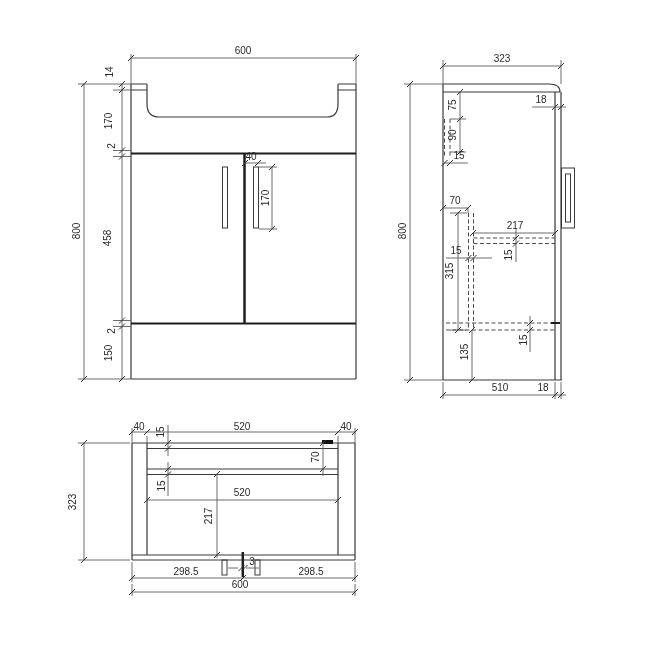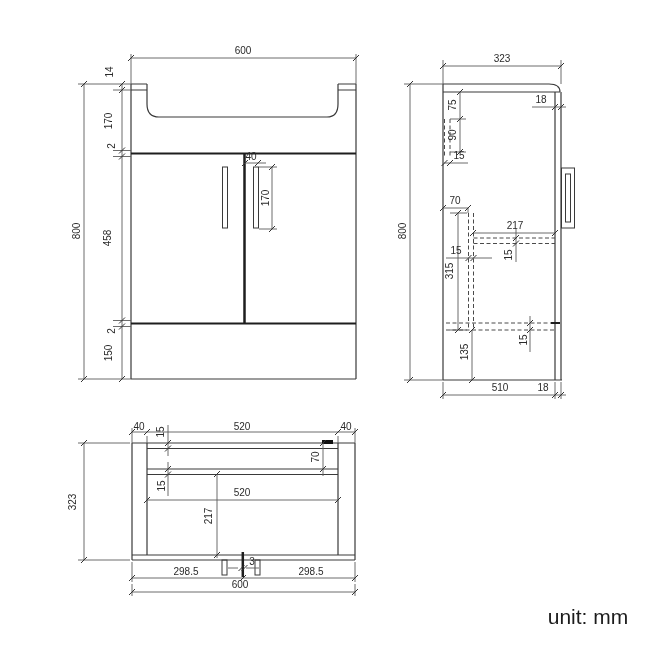--- a/index.html
+++ b/index.html
@@ -174,14 +174,13 @@
   <span class="dim v" style="left:316px;top:457px">70</span>
   <span class="dim v" style="left:162px;top:486px">15</span>
   <span class="dim" style="left:242px;top:493px">520</span>
   <span class="dim v" style="left:209px;top:516px">217</span>
   <span class="dim" style="left:252px;top:562px">3</span>
   <span class="dim" style="left:186px;top:572px">298.5</span>
   <span class="dim" style="left:311px;top:572px">298.5</span>
   <span class="dim" style="left:240px;top:585px">600</span>
   <span class="dim v" style="left:73px;top:502px">323</span>
 
-  <span class="unit" style="left:588px;top:617px">unit: mm</span>
 </div>
 
 </body></html>

